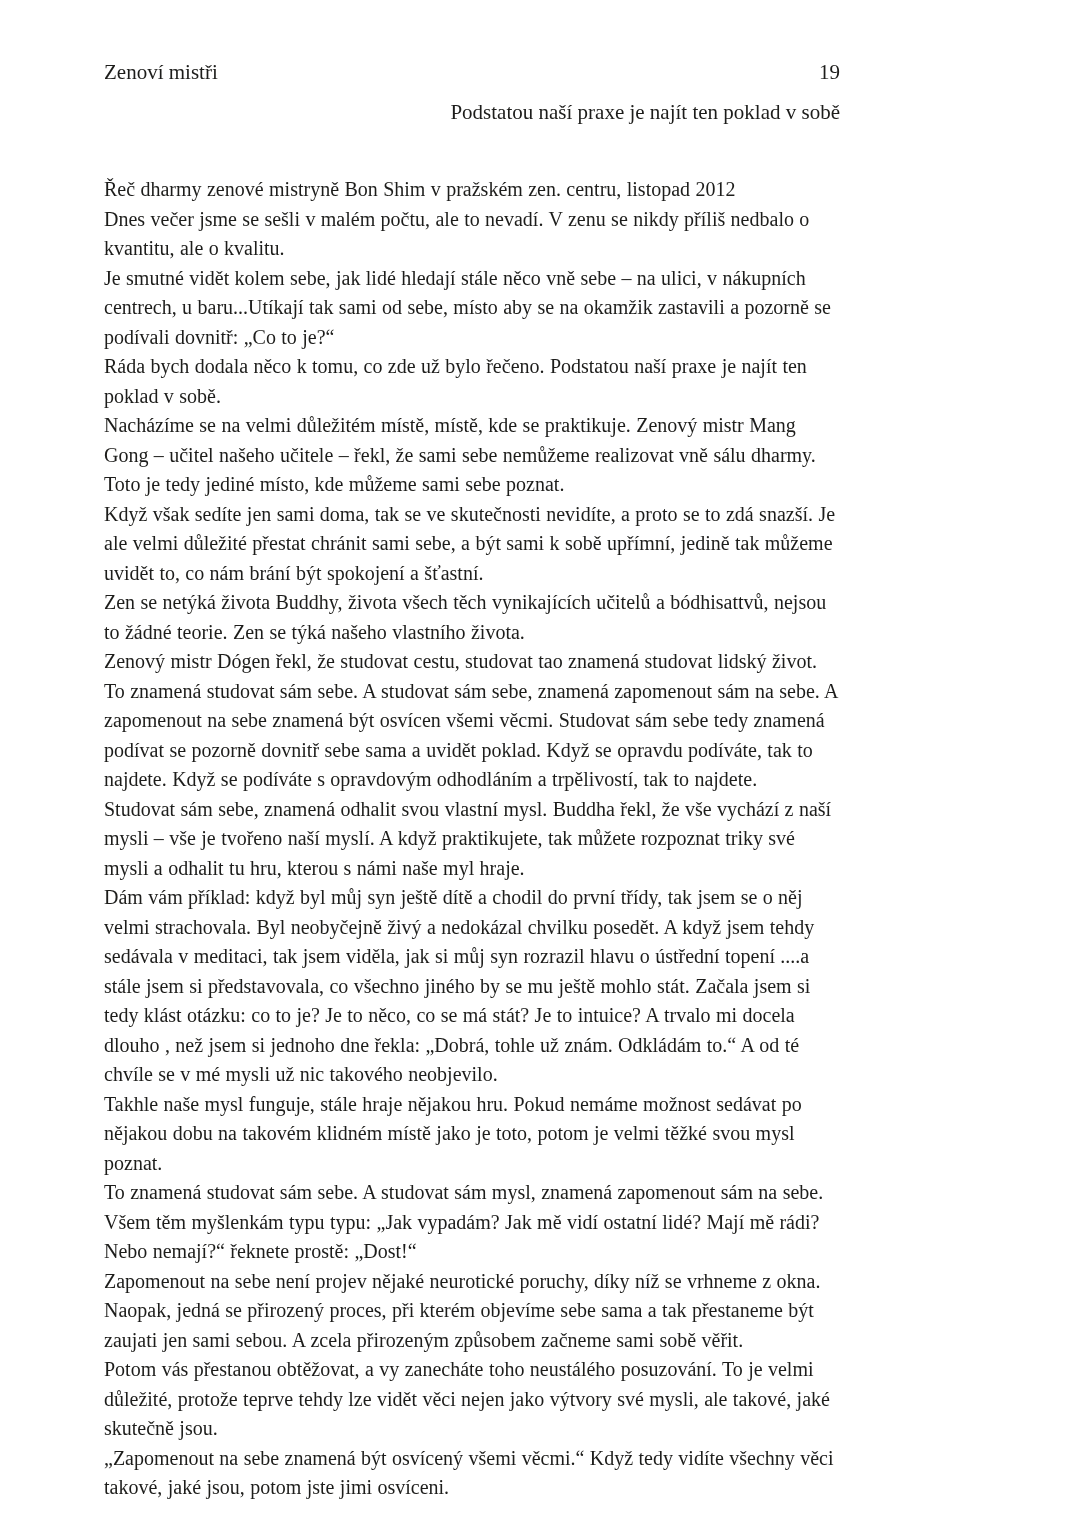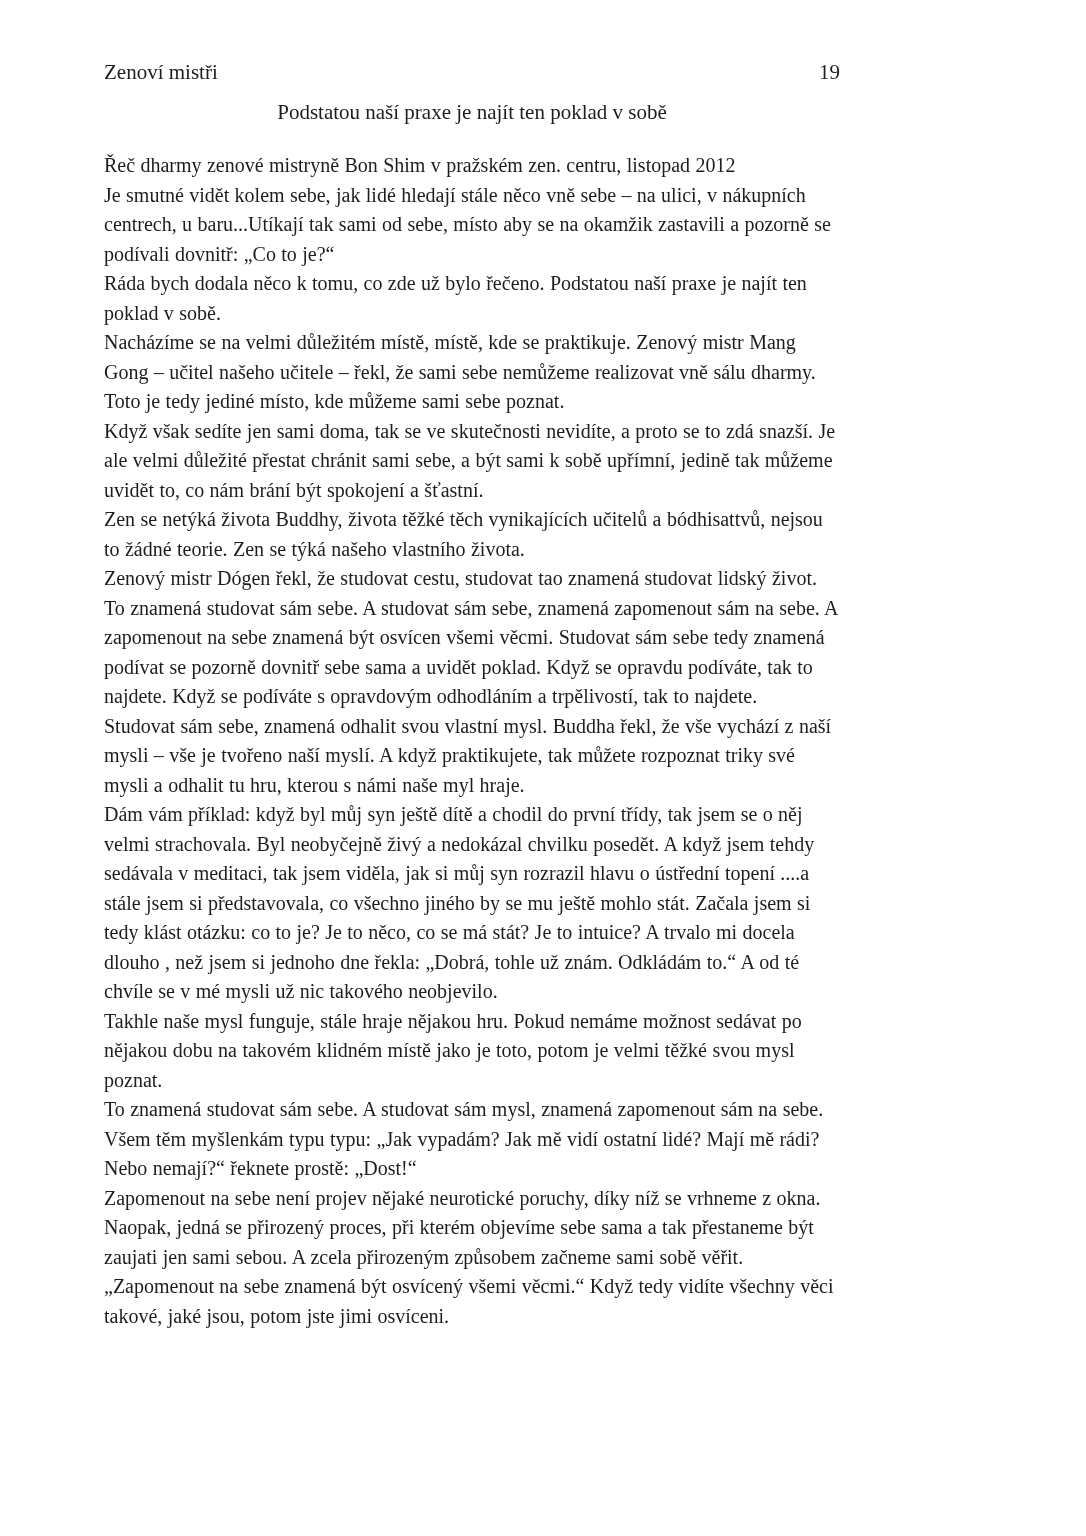--- a/index.html
+++ b/index.html
@@ -19,28 +19,28 @@
     -webkit-font-smoothing: antialiased;
   }
   .header-row {
     display: flex;
     justify-content: space-between;
     align-items: baseline;
     font-size: 21px;
     line-height: 25px;
   }
   .doc-title {
-    text-align: center;
+    text-align: right;
     font-size: 21px;
     line-height: 25px;
     font-weight: normal;
     margin: 15px 0 0 0;
   }
   .body-text {
-    margin-top: 26px;
+    margin-top: 50px;
   }
   .body-text p {
     margin: 0;
     font-size: 20px;
     line-height: 29.5px;
     text-align: left;
     word-spacing: 0.02em;
   }
 </style>
 </head>
@@ -49,27 +49,29 @@
 <div class="page">
   <div class="header-row">
     <span>Zenoví mistři</span>
     <span>19</span>
   </div>
 
   <h1 class="doc-title">Podstatou naší praxe je najít ten poklad v sobě</h1>
 
   <div class="body-text">
       <p>Řeč dharmy zenové mistryně Bon Shim v pražském zen. centru, listopad 2012</p>
+      <p>Dnes večer jsme se sešli v malém počtu, ale to nevadí. V zenu se nikdy příliš nedbalo o kvantitu, ale o kvalitu.</p>
       <p>Je smutné vidět kolem sebe, jak lidé hledají stále něco vně sebe – na ulici, v nákupních centrech, u baru...Utíkají tak sami od sebe, místo aby se na okamžik zastavili a pozorně se podívali dovnitř: „Co to je?“</p>
       <p>Ráda bych dodala něco k tomu, co zde už bylo řečeno. Podstatou naší praxe je najít ten poklad v sobě.</p>
       <p>Nacházíme se na velmi důležitém místě, místě, kde se praktikuje. Zenový mistr Mang Gong – učitel našeho učitele – řekl, že sami sebe nemůžeme realizovat vně sálu dharmy. Toto je tedy jediné místo, kde můžeme sami sebe poznat.</p>
       <p>Když však sedíte jen sami doma, tak se ve skutečnosti nevidíte, a proto se to zdá snazší. Je ale velmi důležité přestat chránit sami sebe, a být sami k sobě upřímní, jedině tak můžeme uvidět to, co nám brání být spokojení a šťastní.</p>
-      <p>Zen se netýká života Buddhy, života těžké těch vynikajících učitelů a bódhisattvů, nejsou to žádné teorie. Zen se týká našeho vlastního života.</p>
+      <p>Zen se netýká života Buddhy, života všech těch vynikajících učitelů a bódhisattvů, nejsou to žádné teorie. Zen se týká našeho vlastního života.</p>
       <p>Zenový mistr Dógen řekl, že studovat cestu, studovat tao znamená studovat lidský život. To znamená studovat sám sebe. A studovat sám sebe, znamená zapomenout sám na sebe. A zapomenout na sebe znamená být osvícen všemi věcmi. Studovat sám sebe tedy znamená podívat se pozorně dovnitř sebe sama a uvidět poklad. Když se opravdu podíváte, tak to najdete. Když se podíváte s opravdovým odhodláním a trpělivostí, tak to najdete.</p>
       <p>Studovat sám sebe, znamená odhalit svou vlastní mysl. Buddha řekl, že vše vychází z naší mysli – vše je tvořeno naší myslí. A když praktikujete, tak můžete rozpoznat triky své mysli a odhalit tu hru, kterou s námi naše myl hraje.</p>
       <p>Dám vám příklad: když byl můj syn ještě dítě a chodil do první třídy, tak jsem se o něj velmi strachovala. Byl neobyčejně živý a nedokázal chvilku posedět. A když jsem tehdy sedávala v meditaci, tak jsem viděla, jak si můj syn rozrazil hlavu o ústřední topení ....a stále jsem si představovala, co všechno jiného by se mu ještě mohlo stát. Začala jsem si tedy klást otázku: co to je? Je to něco, co se má stát? Je to intuice? A trvalo mi docela dlouho , než jsem si jednoho dne řekla: „Dobrá, tohle už znám. Odkládám to.“ A od té chvíle se v mé mysli už nic takového neobjevilo.</p>
       <p>Takhle naše mysl funguje, stále hraje nějakou hru. Pokud nemáme možnost sedávat po nějakou dobu na takovém klidném místě jako je toto, potom je velmi těžké svou mysl poznat.</p>
       <p>To znamená studovat sám sebe. A studovat sám mysl, znamená zapomenout sám na sebe.</p>
       <p>Všem těm myšlenkám typu typu: „Jak vypadám? Jak mě vidí ostatní lidé? Mají mě rádi? Nebo nemají?“ řeknete prostě: „Dost!“</p>
       <p>Zapomenout na sebe není projev nějaké neurotické poruchy, díky níž se vrhneme z okna. Naopak, jedná se přirozený proces, při kterém objevíme sebe sama a tak přestaneme být zaujati jen sami sebou. A zcela přirozeným způsobem začneme sami sobě věřit.</p>
+      <p>Potom vás přestanou obtěžovat, a vy zanecháte toho neustálého posuzování. To je velmi důležité, protože teprve tehdy lze vidět věci nejen jako výtvory své mysli, ale takové, jaké skutečně jsou.</p>
       <p>„Zapomenout na sebe znamená být osvícený všemi věcmi.“ Když tedy vidíte všechny věci takové, jaké jsou, potom jste jimi osvíceni.</p>
     </div>
 </div>
 
 </body></html>

